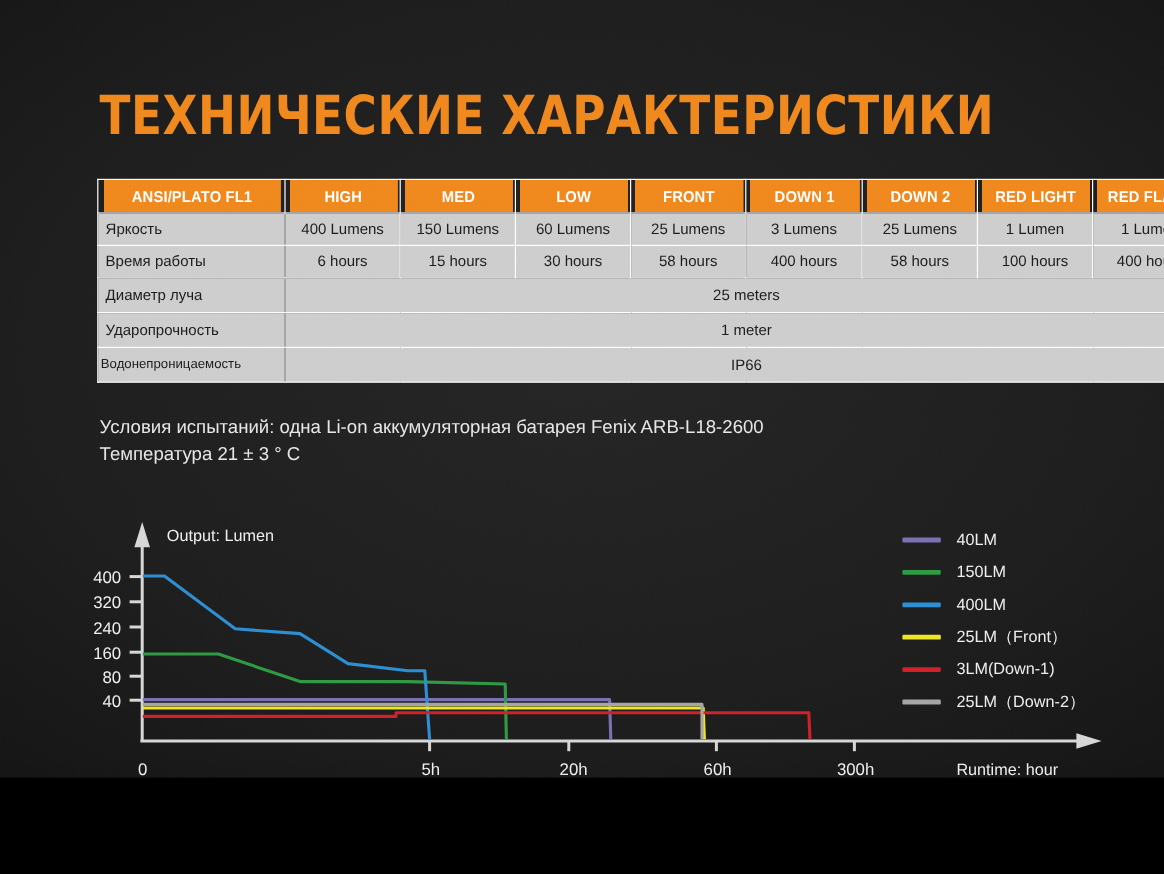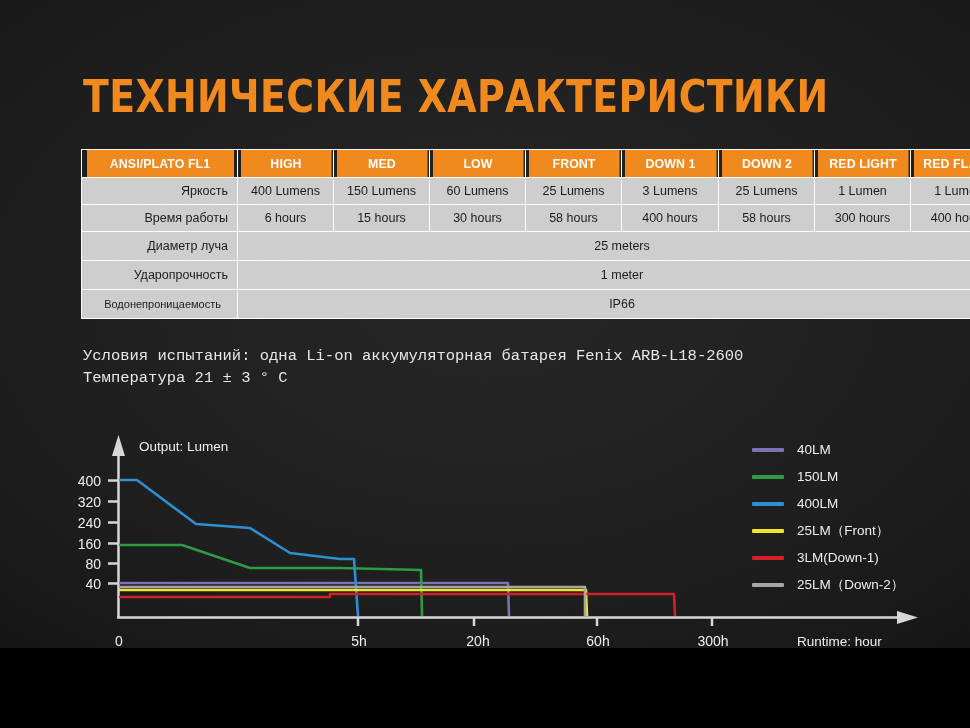--- a/index.html
+++ b/index.html
@@ -76,42 +76,41 @@
     font-weight: bold;
     font-size: 13px;
     height: 27px;
     letter-spacing: .1px;
     transform: scaleX(.95);
   }
   #spec-table thead th.rowhead {
     text-align: center;
   }
   #spec-table td.rowhead {
-    text-align: right;
+    text-align: left;
     padding-right: 9px;
     font-size: 12.5px;
   }
   #spec-table td.tight {
     font-size: 11px;
     padding-right: 16px;
     padding-left: 2px;
   }
   #spec-table tbody tr { height: 27px; }
   #spec-table tbody tr.tallrow { height: 29px; }
 
   
   #notes {
     position: absolute;
     left: 83px;
     top: 346px;
     color: #e8e8e8;
     font-size: 15.5px;
     line-height: 21.5px;
     white-space: nowrap;
-    font-family: Liberation Mono, monospace;
   }
 
   
   #chart {
     position: absolute;
     left: 0;
     top: 0;
     width: 970px;
     height: 728px;
   }
@@ -179,21 +178,21 @@
         <td>1 Lumen</td>
       </tr>
       <tr>
         <td class="rowhead">Время работы</td>
         <td>6 hours</td>
         <td>15 hours</td>
         <td>30 hours</td>
         <td>58 hours</td>
         <td>400 hours</td>
         <td>58 hours</td>
-        <td>300 hours</td>
+        <td>100 hours</td>
         <td>400 hours</td>
       </tr>
       <tr class="tallrow">
         <td class="rowhead">Диаметр луча</td>
         <td colspan="8">25 meters</td>
       </tr>
       <tr class="tallrow">
         <td class="rowhead">Ударопрочность</td>
         <td colspan="8">1 meter</td>
       </tr>

